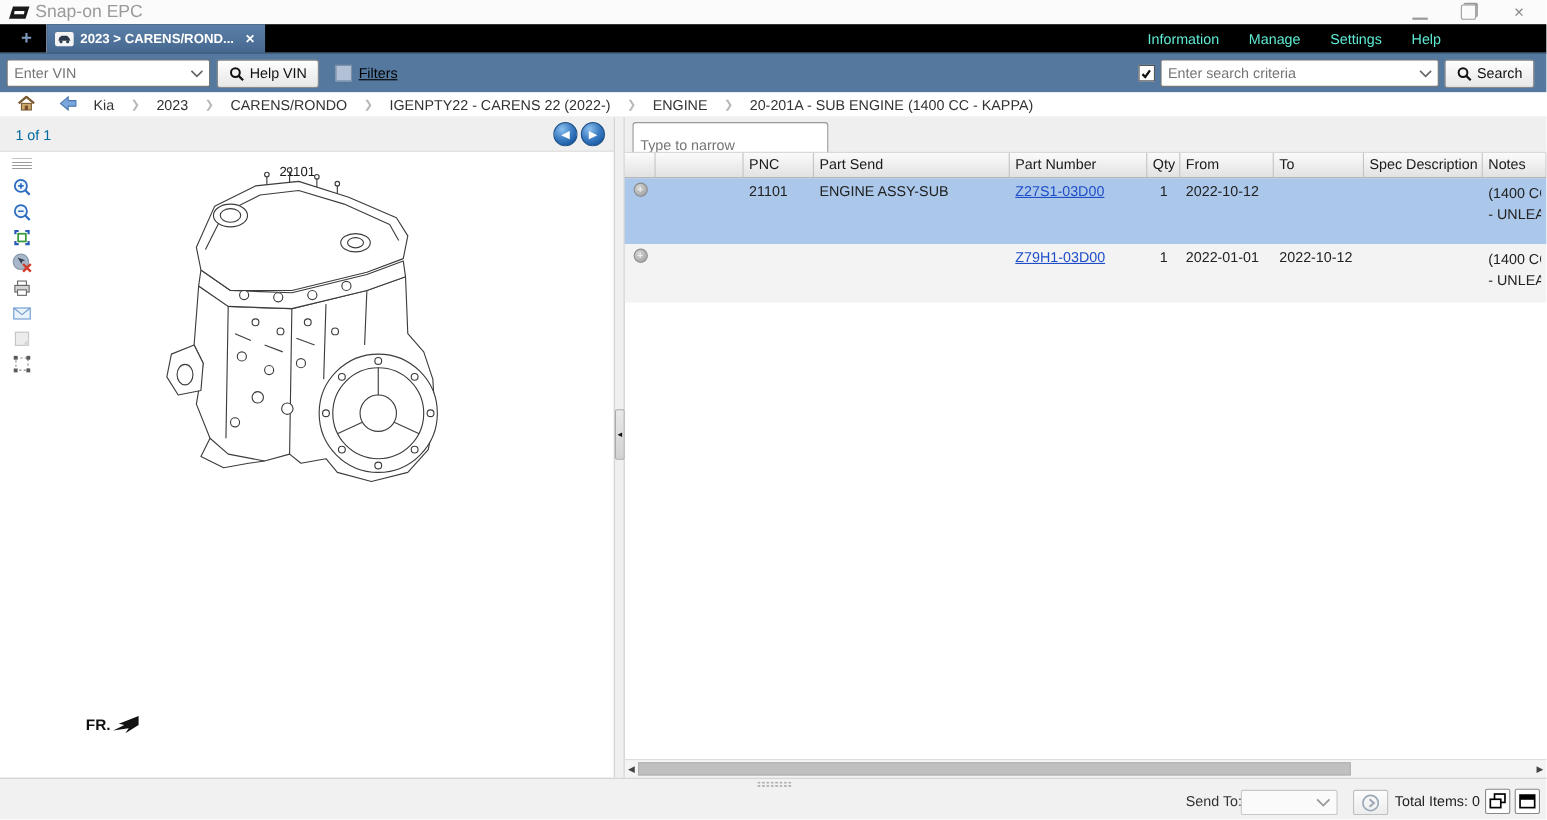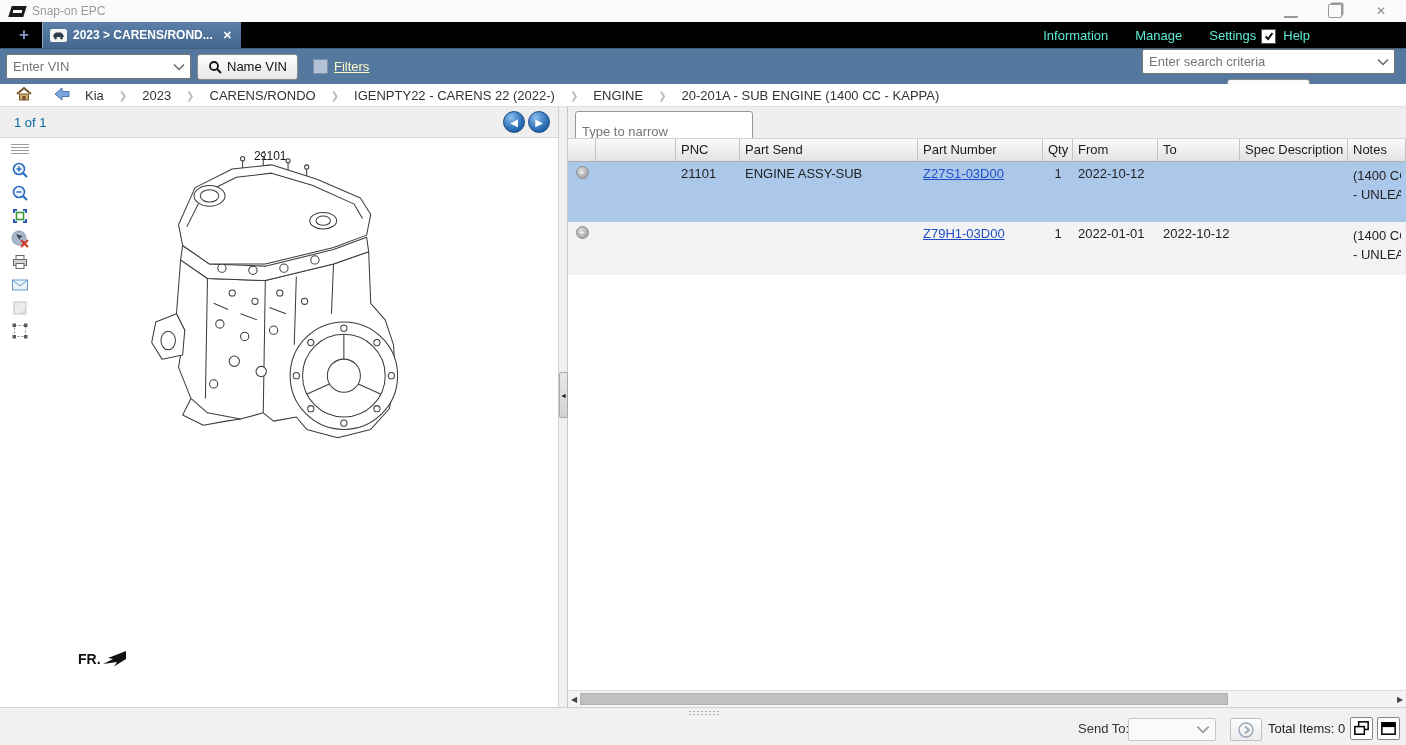--- a/index.html
+++ b/index.html
@@ -4,21 +4,21 @@
 <style>
   * { margin:0; padding:0; box-sizing:border-box; }
   html,body { width:1406px; height:745px; overflow:hidden; }
   body { font-family:"Liberation Sans", sans-serif; font-size:13px; color:#222; background:#fff; }
   #app { position:relative; width:1406px; height:745px; background:#fff; }
 
   
   #titlebar { position:absolute; left:0; top:0; width:1406px; height:22px; background:#fbfbfb; display:flex; align-items:center; }
   #app-logo { width:15px; height:11px; background:#1a1a1a; transform:skewX(-18deg); margin:0 7px 0 10px; position:relative; }
   #app-logo::after { content:""; position:absolute; left:3px; top:4px; width:9px; height:3px; background:#fbfbfb; transform:skewX(10deg); }
-  #app-title { color:#9a9a9a; font-size:12px; }
+  #app-title { color:#9a9a9a; font-size:16px; }
   #win-controls { margin-left:auto; display:flex; align-items:center; gap:30px; margin-right:18px; color:#8a8a8a; }
   #win-controls .wc { width:14px; height:14px; display:flex; align-items:center; justify-content:center; cursor:default; font-size:12px; }
   #wc-min { border-bottom:2px solid #9a9a9a; height:8px; width:11px; }
   #wc-max { width:9px; height:9px; border:1.5px solid #9a9a9a; border-radius:2px; box-shadow:2px -2px 0 -0.5px #9a9a9a; margin-right:2px; }
   #wc-close { color:#8a8a8a; font-size:13px; }
 
   
   #tabbar { position:absolute; left:0; top:22px; width:1406px; height:26px; background:#000; display:flex; align-items:center; }
   #new-tab { color:#7d9cc0; font-size:17px; font-weight:bold; width:20px; text-align:center; margin-left:14px; line-height:20px; }
   #active-tab { margin-left:8px; height:26px; background:linear-gradient(#5b7fa8,#46688f); border-left:1px solid #8fa9c4; display:flex; align-items:center; padding:0 9px 0 7px; gap:6px; color:#fff;text-align:right; }
@@ -31,22 +31,22 @@
   
   #searchbar { position:absolute; left:0; top:48px; width:1406px; height:36px; background:#55789E; border-top:1px solid #3e5e7e; display:flex; align-items:center; }
   .combo { background:#fff; border:1px solid #777; border-radius:2px; height:25px; display:flex; align-items:center; position:relative; }
   .combo input { border:none; outline:none; background:transparent; font-family:"Liberation Sans",sans-serif; font-size:13px; color:#333; padding:0 6px; width:100%; }
   .combo .chev { width:18px; flex:0 0 18px; }
   #vin-combo { width:185px; margin-left:6px; }
   .btn { background:linear-gradient(#fefefe,#e7e7e7); border:1px solid #8a8a8a; border-radius:3px; height:26px; display:flex; align-items:center; gap:5px; padding:0 10px; font-size:13px; color:#111; cursor:default; }
   #find-vin-btn { margin-left:6px; }
   .checkbox { width:15px; height:15px; border:1px solid #7e90a8; background:#b3c1d6; }
   #filters-wrap { display:flex; align-items:center; gap:6px; margin-left:15px; }
-  #filters-label { color:#fef9c3; text-decoration:underline; }
-  #search-cluster { margin-left:auto; display:flex; align-items:center; margin-right:11px; gap:5px;flex-direction:column; }
+  #filters-label { color:#000000; text-decoration:underline; }
+  #search-cluster { margin-left:auto; display:flex; align-items:center; margin-right:11px; gap:5px; }
   #search-check { background:#fff; border:1px solid #555; display:flex; align-items:center; justify-content:center; }
   #criteria-combo { width:253px; }
 
   
   #breadcrumb { position:absolute; left:0; top:84px; width:1406px; height:23px; background:#fff; display:flex; align-items:center; border-bottom:1px solid #e0e0e0; }
   #home-btn { margin-left:16px; } #back-btn { margin-left:22px; }
   .crumb { color:#333; font-size:13px; margin-left:15px; cursor:default; white-space:nowrap; }
   .crumb-sep { color:#b8b8b8; font-size:10px; margin-left:15px; }
 
   
@@ -143,21 +143,21 @@
         <svg width="14" height="8" viewBox="0 0 14 8">
             <path d="M2,1.5 L7,6.5 L12,1.5" fill="none" stroke="#666" stroke-width="1.5"></path>
           </svg>
       </span>
     </div>
     <button class="btn" id="find-vin-btn">
       <svg width="14" height="14" viewBox="0 0 14 14">
           <circle cx="6" cy="6" r="4" fill="none" stroke="#111" stroke-width="1.8"></circle>
           <path d="M9,9 L13,13" stroke="#111" stroke-width="2"></path>
         </svg>
-      <span>Name VIN</span>
+      <span>Help VIN</span>
     </button>
     <div id="filters-wrap">
       <span class="checkbox"></span>
       <span id="filters-label">Filters</span>
     </div>
     <div id="search-cluster">
       <span class="checkbox" id="search-check">
         <svg width="12" height="12" viewBox="0 0 14 14">
             <path d="M3,7.5 L6,10.5 L11,3.5" fill="none" stroke="#111" stroke-width="2.4"></path>
           </svg>

